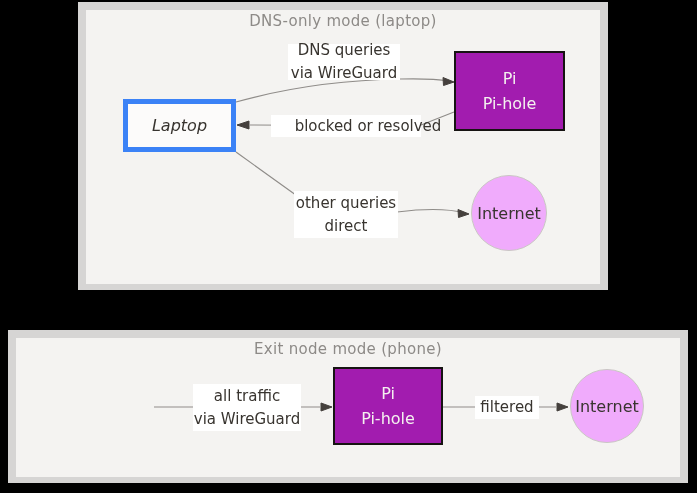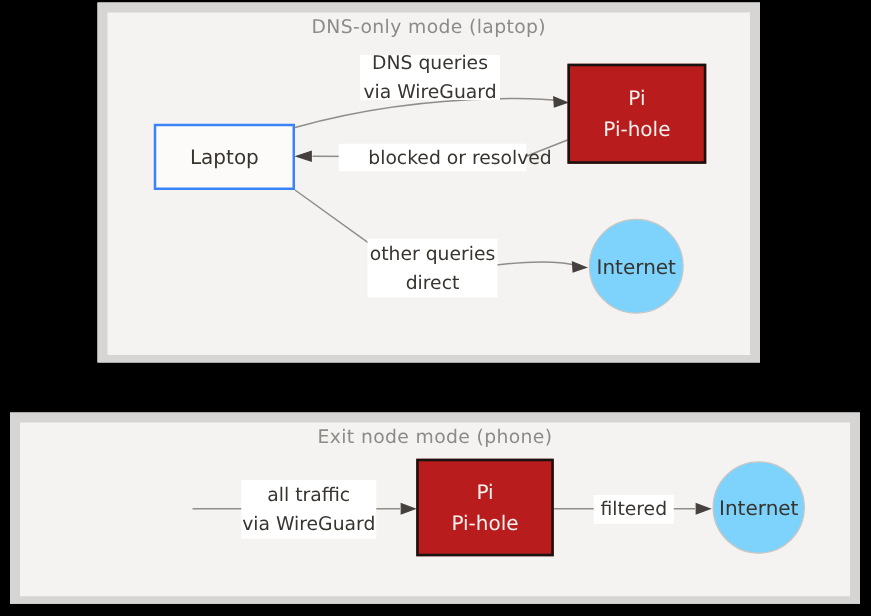--- a/index.html
+++ b/index.html
@@ -44,30 +44,31 @@
     display: flex;
     flex-direction: column;
     align-items: center;
     justify-content: center;
     font-size: 16px;
     color: #38342f;
     text-align: center;
   }
   .node-light {
     background: #fcfbfa;
-    border: 2px solid #3b82f6;
+    border: 5px solid #3b82f6;
+    font-style: italic;
   }
   .node-dark {
-    background: #b91c1c;
+    background: #a21caf;
     border: 2px solid #161312;
     color: #f4f1ef;
     line-height: 25px;
   }
   .node-circle {
-    background: #7dd3fc;
+    background: #f0abfc;
     border: 1px solid #cac7c4;
     border-radius: 50%;
   }
   .edge-label {
     position: absolute;
     background: #ffffff;
     display: flex;
     flex-direction: column;
     align-items: center;
     justify-content: center;

